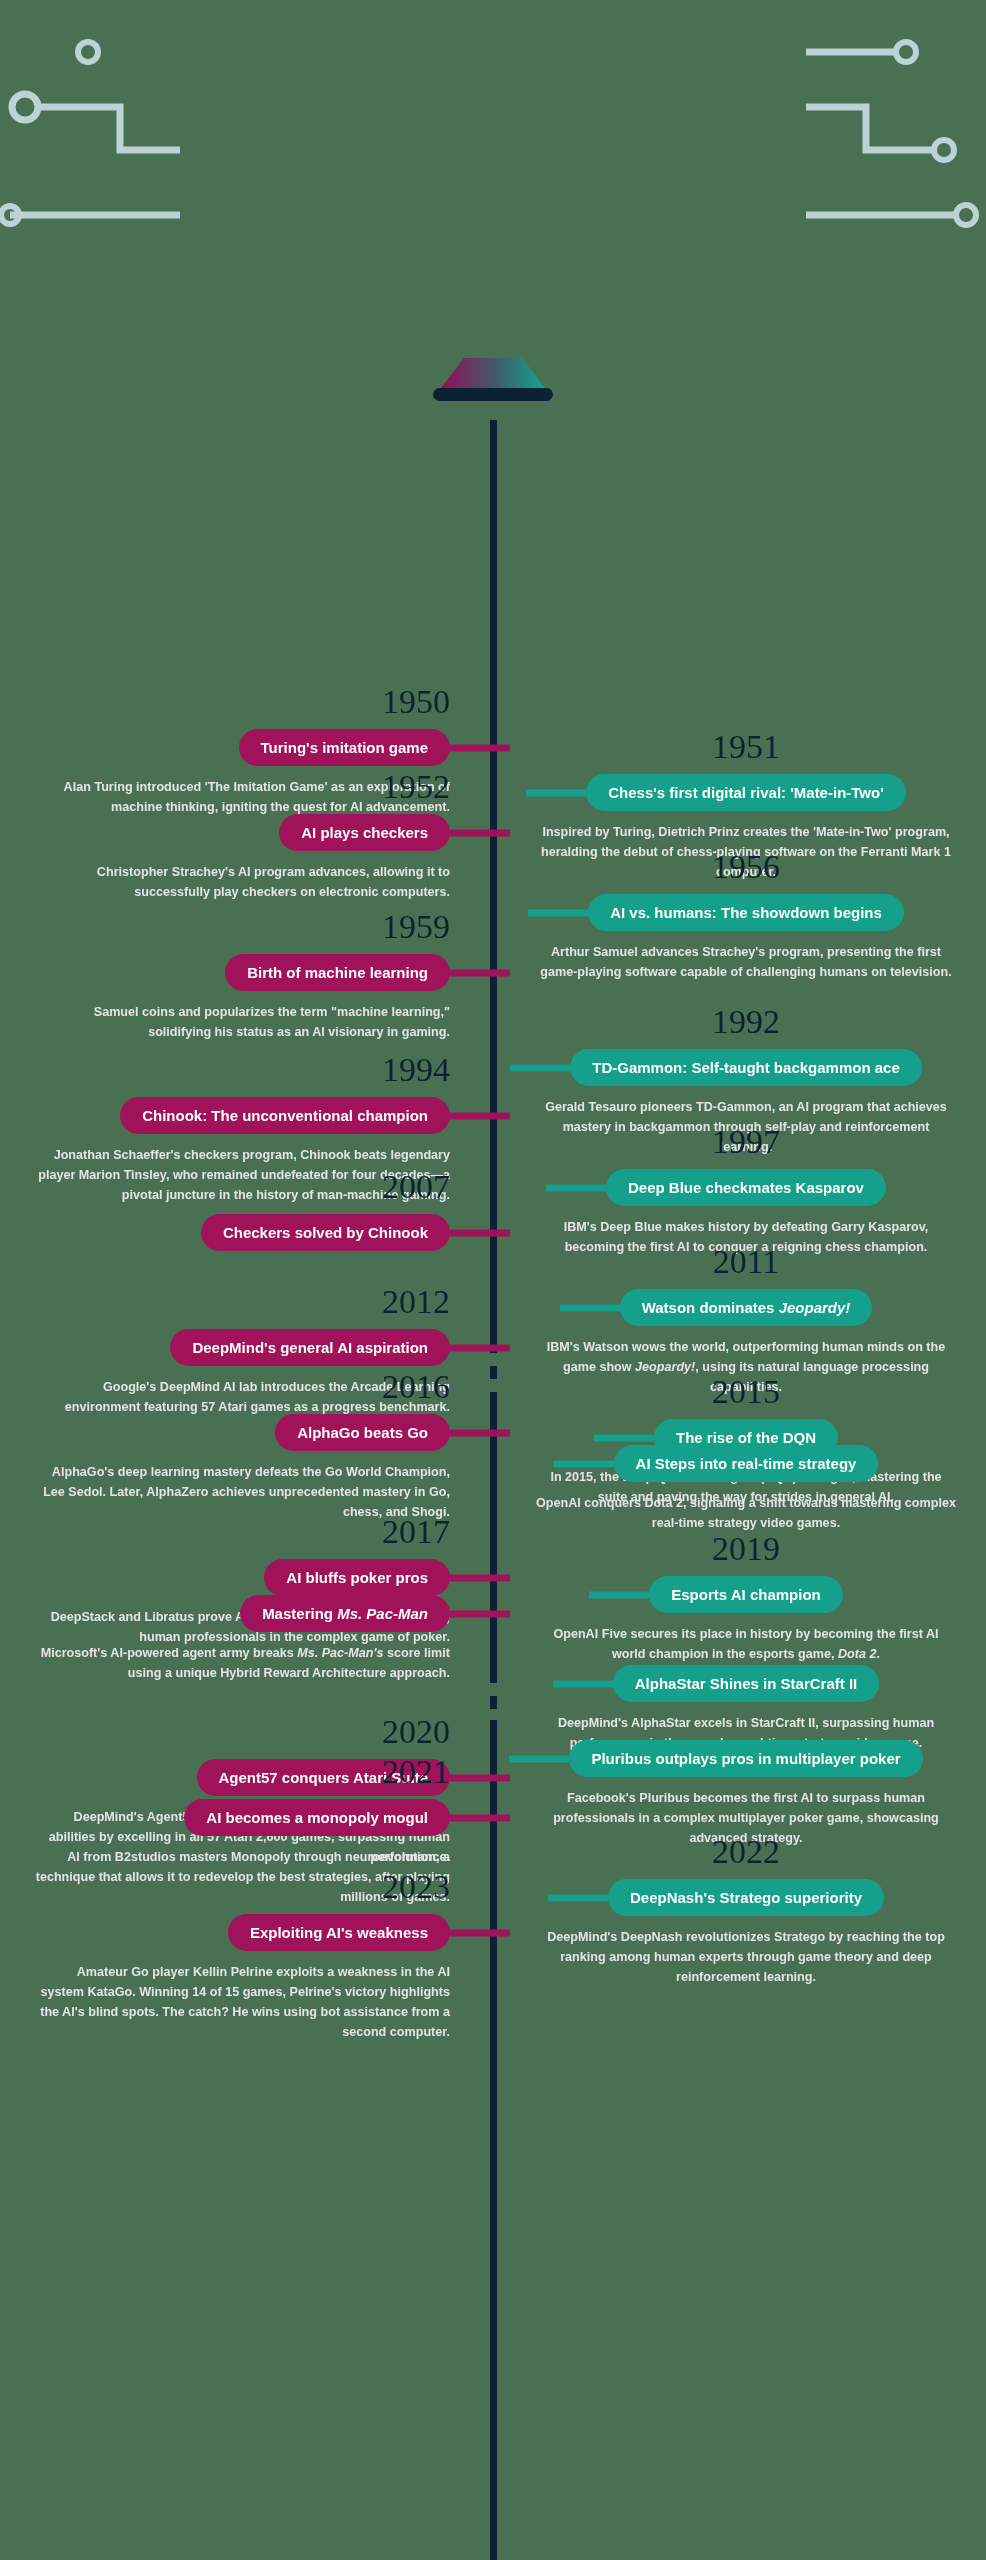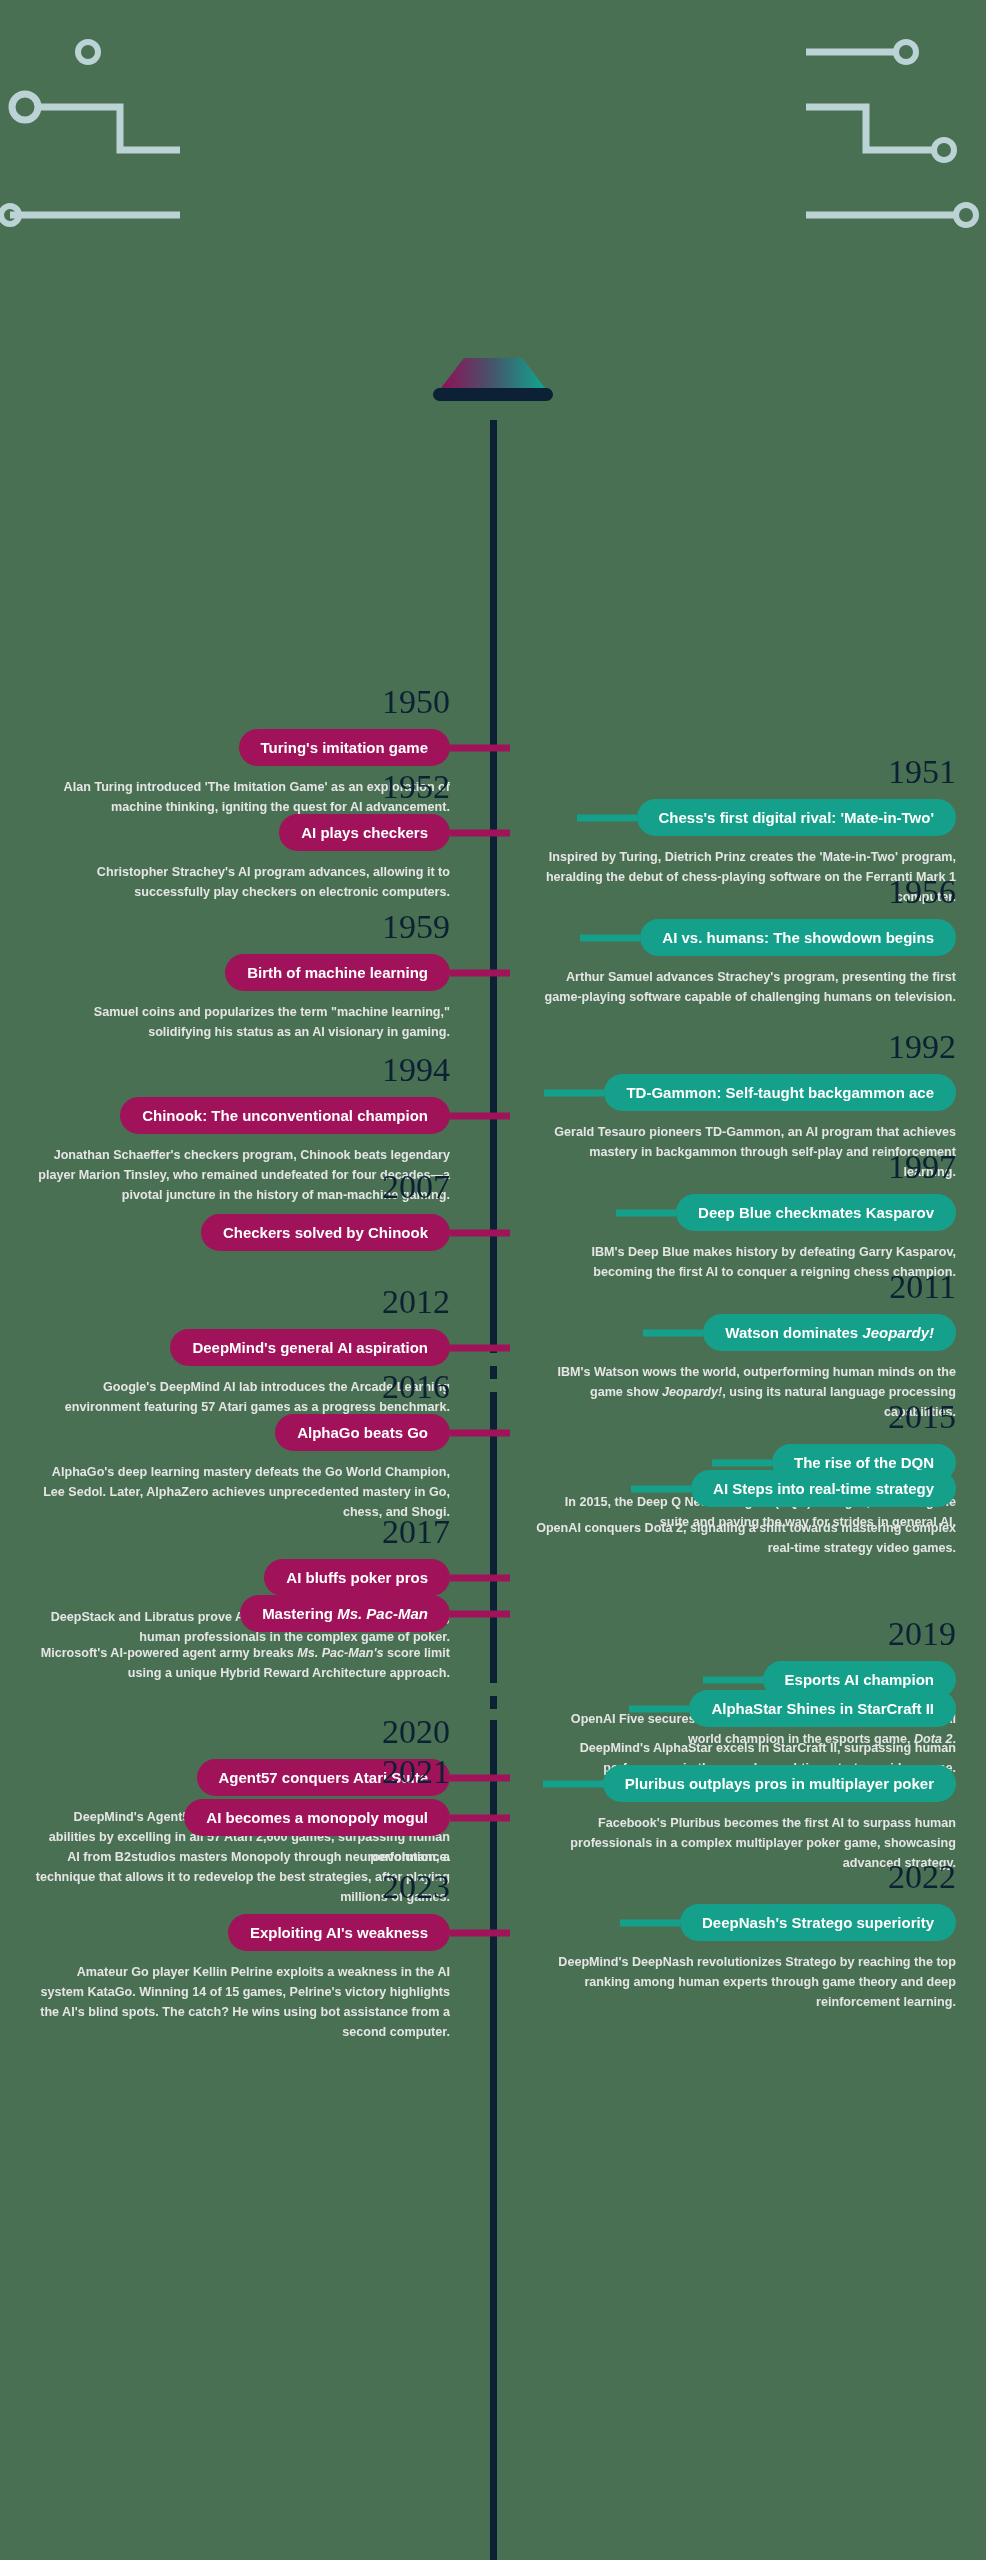--- a/index.html
+++ b/index.html
@@ -118,21 +118,21 @@
       to bottom, #0c2133 0 13px, transparent 13px 26px);
   }
   .spine.d1 { top: 920px;  height: 60px; }
   .spine.d2 { top: 1250px; height: 50px; }
 
   .entry {
     position: absolute;
     width: 420px;
   }
   .entry.left  { left: 30px;  text-align: right; }
-  .entry.right { right: 30px; text-align: right; margin-top: 25px; }
+  .entry.right { right: 30px; text-align: center; }
 
   .year {
     font-family: "Liberation Serif", serif;
     font-weight: normal;
     font-size: 34px;
     color: #0c2133;
     line-height: 1;
     margin-bottom: 10px;
   }
 
@@ -277,21 +277,21 @@
       </div>
       <div class="entry left" style="top: 1095px;">
         <div class="year">2017</div>
         <div><div class="pill">AI bluffs poker pros<span class="connector" style="width: 60px;"></span></div></div>
         <div class="desc">DeepStack and Libratus prove AI's strategic prowess by outwitting human professionals in the complex game of poker.</div>
       </div>
       <div class="entry left" style="top: 1175px;">
         <div><div class="pill">Mastering <i>Ms. Pac-Man</i><span class="connector" style="width: 60px;"></span></div></div>
         <div class="desc"><span>Microsoft's AI-powered agent army breaks </span><i>Ms. Pac-Man's</i><span> score limit using a unique Hybrid Reward Architecture approach.</span></div>
       </div>
-      <div class="entry right" style="top: 1172px;">
+      <div class="entry right" style="top: 1112px;">
         <div class="year">2019</div>
         <div><div class="pill">Esports AI champion<span class="connector" style="width: 60px;"></span></div></div>
         <div class="desc"><span>OpenAI Five secures its place in history by becoming the first AI world champion in the esports game, </span><i>Dota 2</i><span>.</span></div>
       </div>
       <div class="entry right" style="top: 1245px;">
         <div><div class="pill">AlphaStar Shines in StarCraft II<span class="connector" style="width: 60px;"></span></div></div>
         <div class="desc">DeepMind's AlphaStar excels in StarCraft II, surpassing human performance in the complex real-time strategy video game.</div>
       </div>
       <div class="entry left" style="top: 1260px; margin-top: 35px;">
         <div class="year">2020</div>

